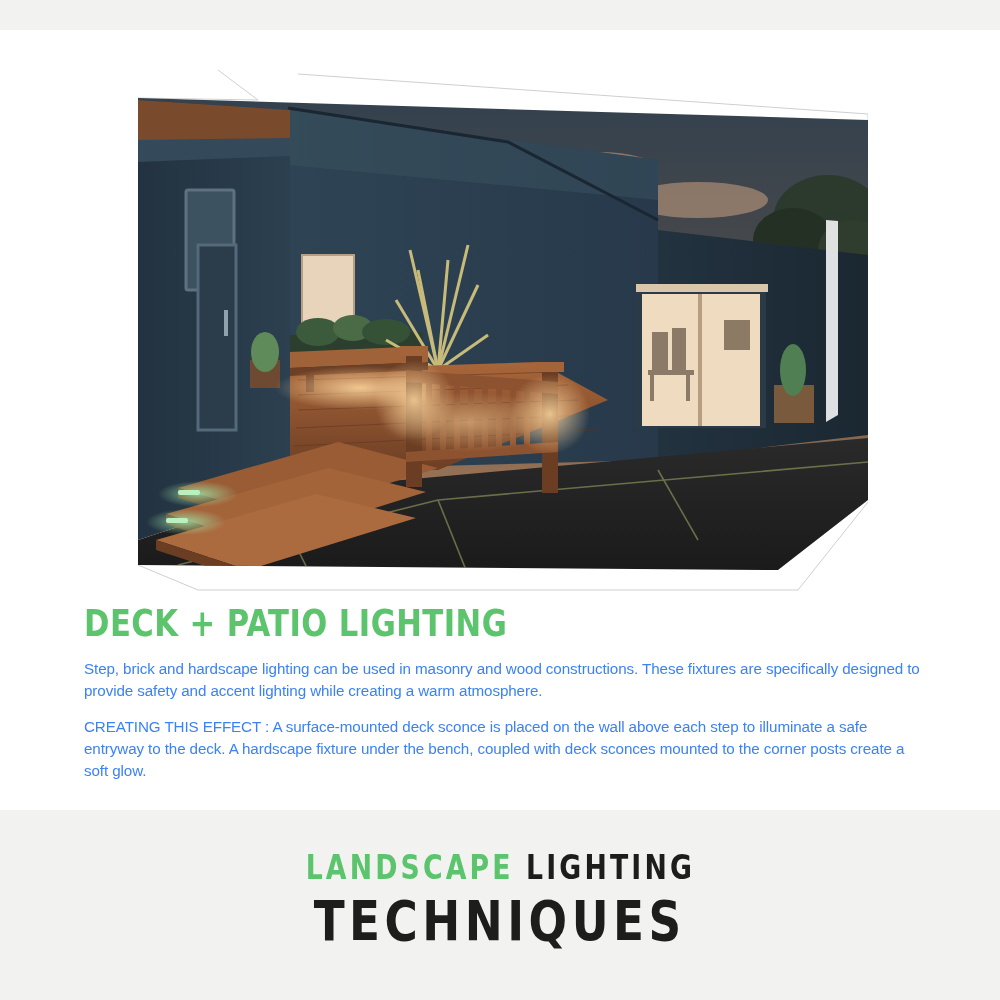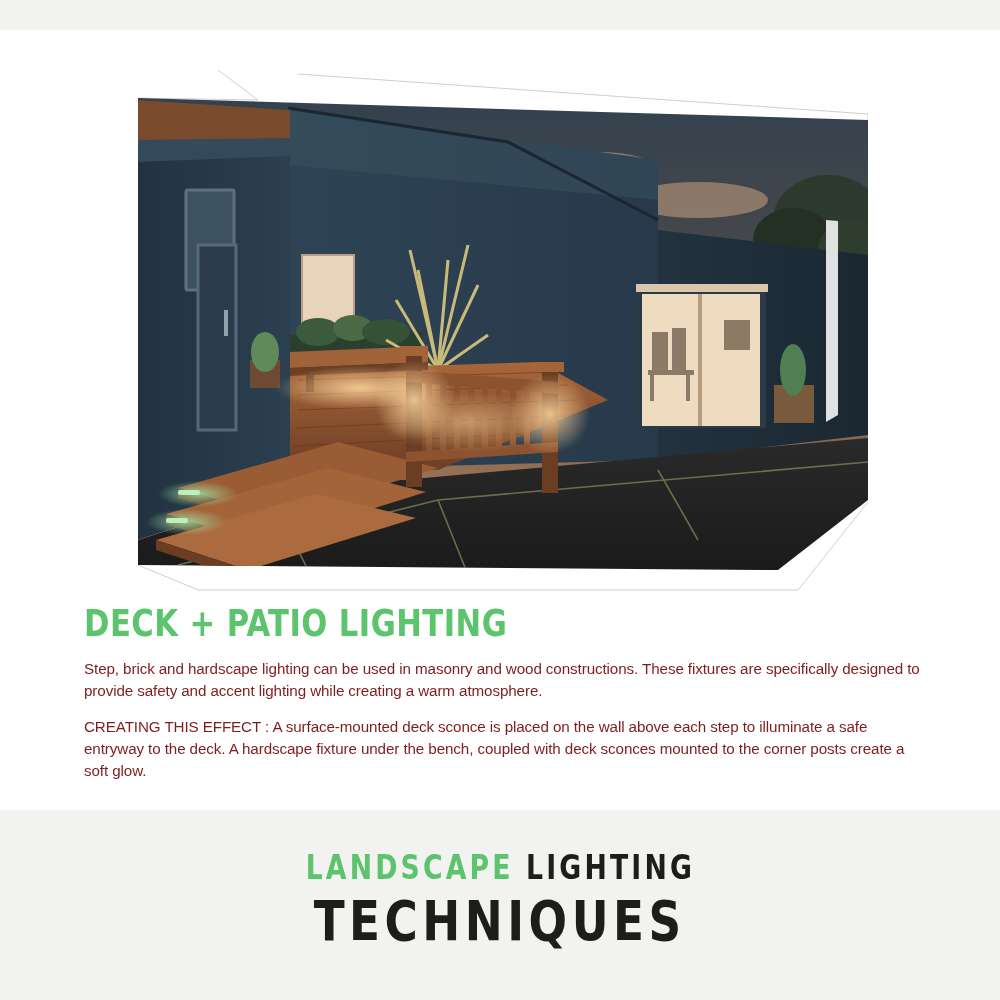--- a/index.html
+++ b/index.html
@@ -54,21 +54,21 @@
     letter-spacing: 0.5px;
     color: #5cc46c;
     margin: 0 0 16px 0;
     line-height: 1;
     transform: scaleX(0.92);
     transform-origin: left center;
   }
   .para {
     font-size: 15.2px;
     line-height: 1.45;
-    color: #7f1d1d;
+    color: #3b82f6;
     margin: 0 0 14px 0;
     letter-spacing: -0.1px;
   }
   .para.last { margin-bottom: 0; }
   .para b { font-weight: normal; }
 
   
   .footer {
     position: absolute;
     left: 0;

